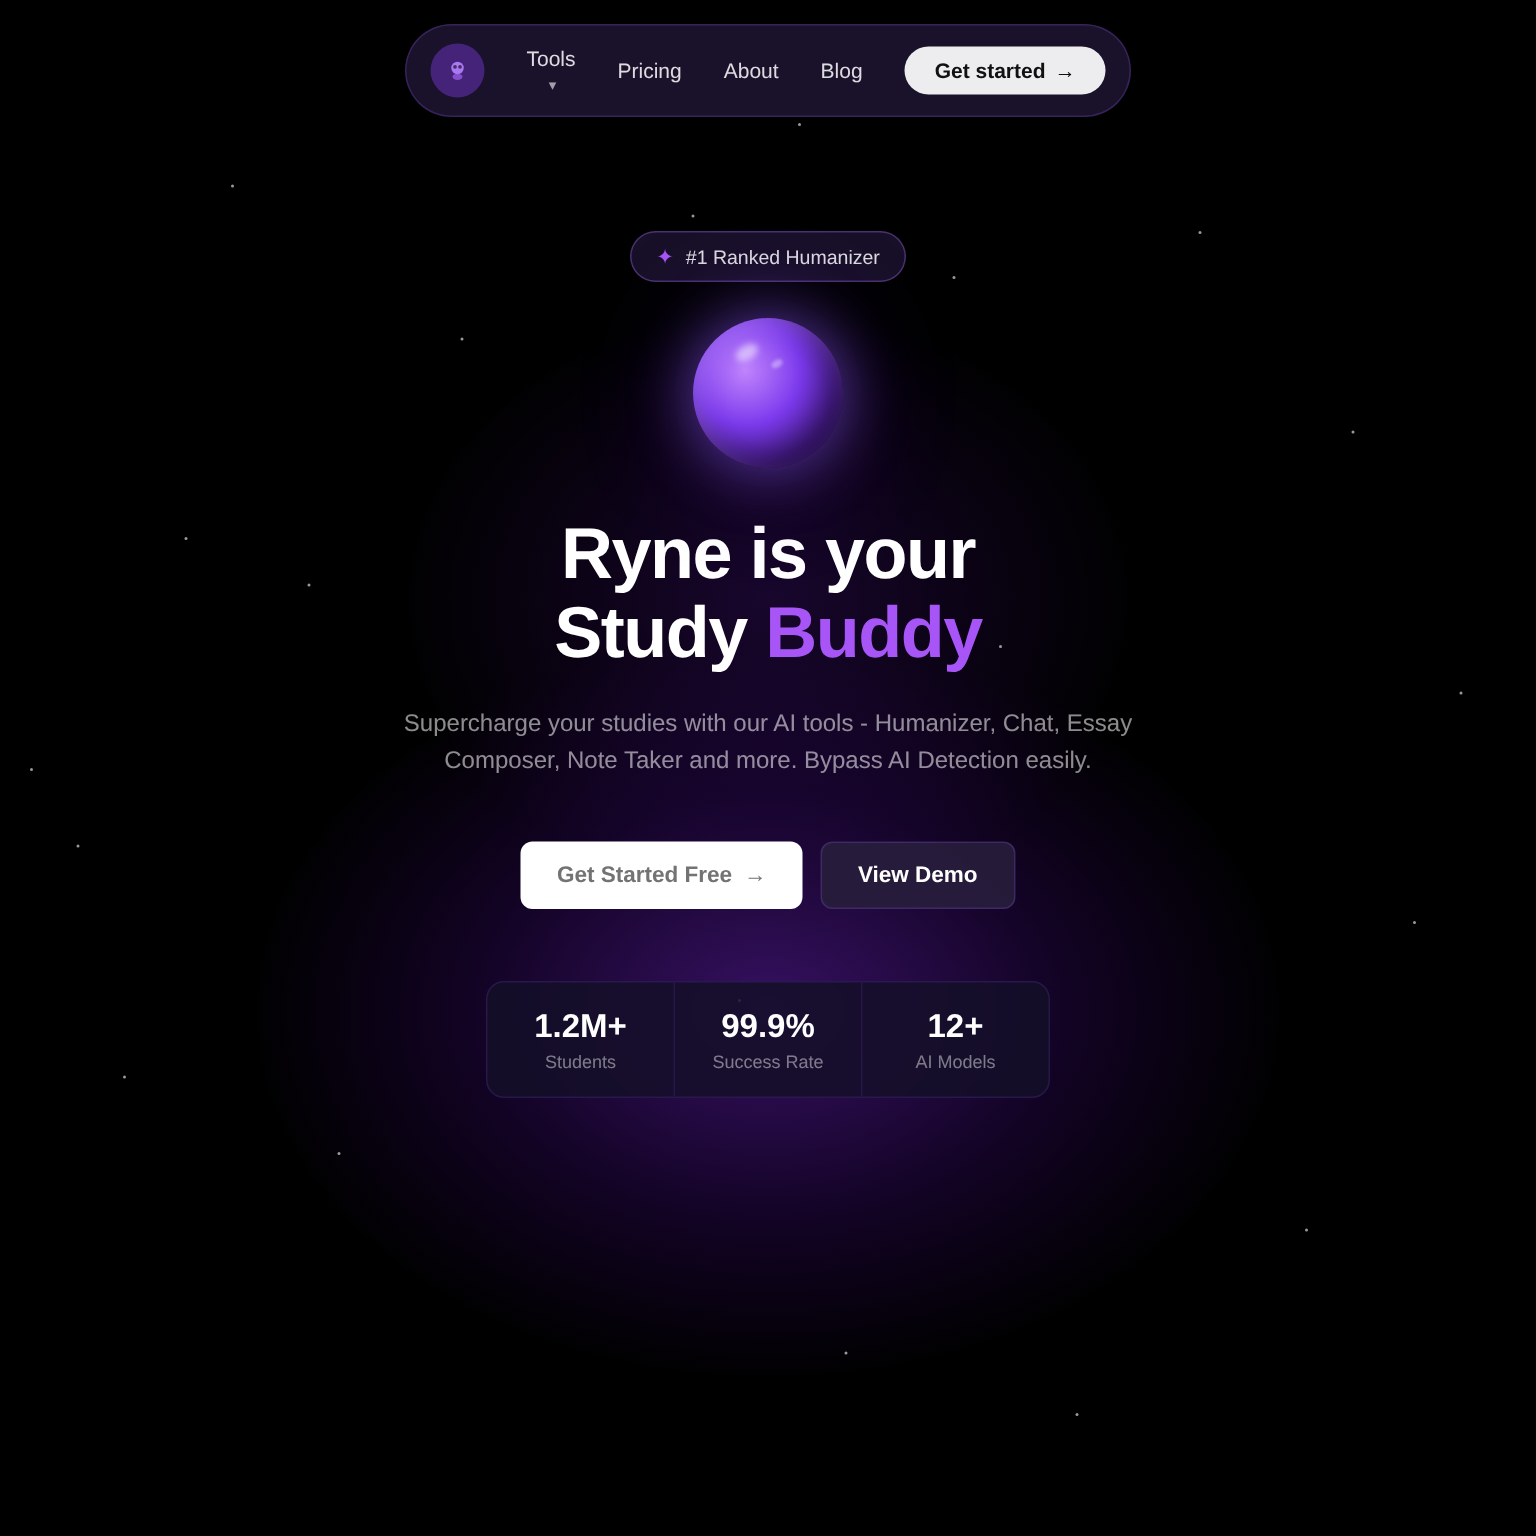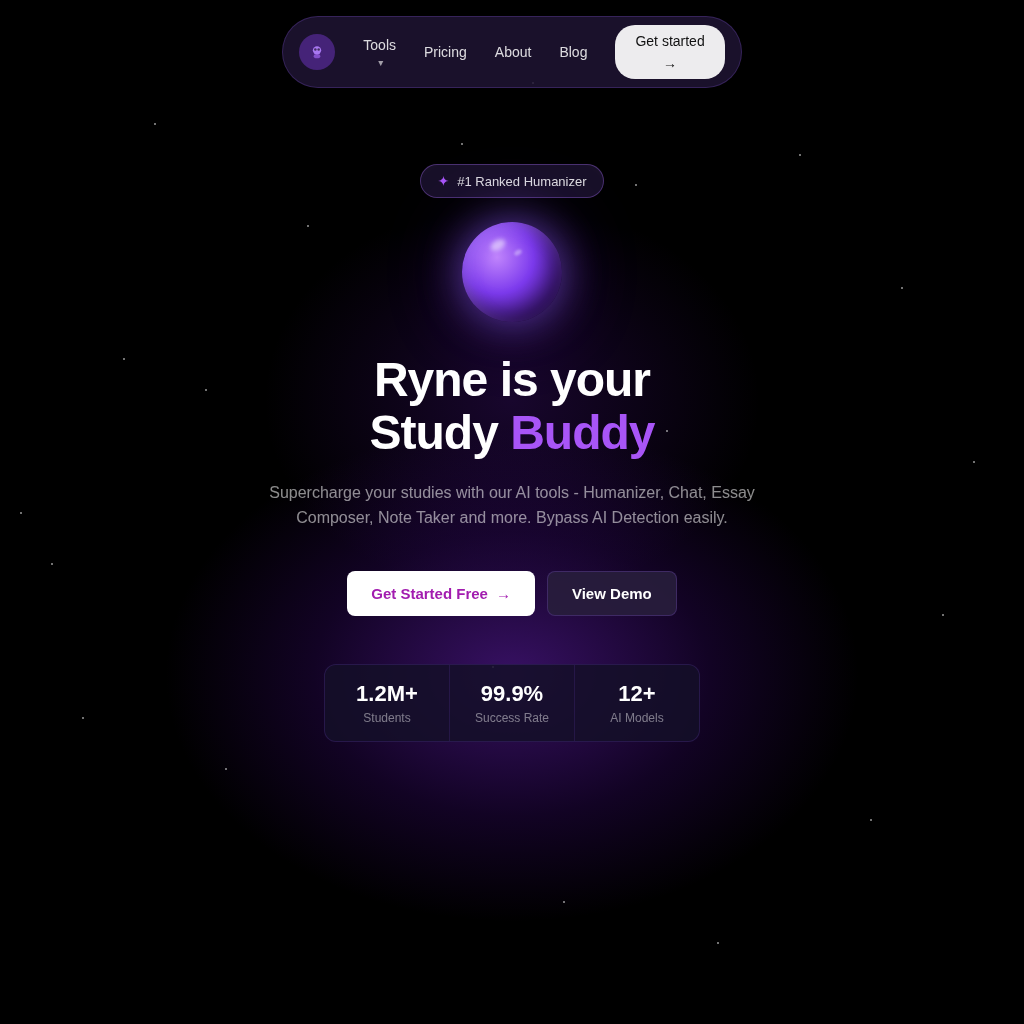--- a/index.html
+++ b/index.html
@@ -123,27 +123,26 @@
       opacity: 0.7;
     }
 
     .nav-cta {
       background: rgba(255,255,255,0.92);
       color: #111;
       border: none;
       border-radius: 20px;
       padding: 8px 20px;
       font-size: 14px;
-      font-weight: 400;
+      font-weight: 700;
       cursor: pointer;
       display: flex;
       align-items: center;
       gap: 6px;
       margin-left: 8px;
-      flex-direction: column;
     }
 
     
     .hero {
       position: relative;
       z-index: 5;
       display: flex;
       flex-direction: column;
       align-items: center;
       padding-top: 60px;
@@ -247,21 +246,21 @@
 
     
     .cta-group {
       display: flex;
       gap: 12px;
       margin-bottom: 48px;
     }
 
     .btn-primary {
       background: #fff;
-      color: #a21caf;
+      color: #737373;
       border: none;
       border-radius: 8px;
       padding: 14px 24px;
       font-size: 15px;
       font-weight: 600;
       cursor: pointer;
       display: flex;
       align-items: center;
       gap: 8px;
     }

